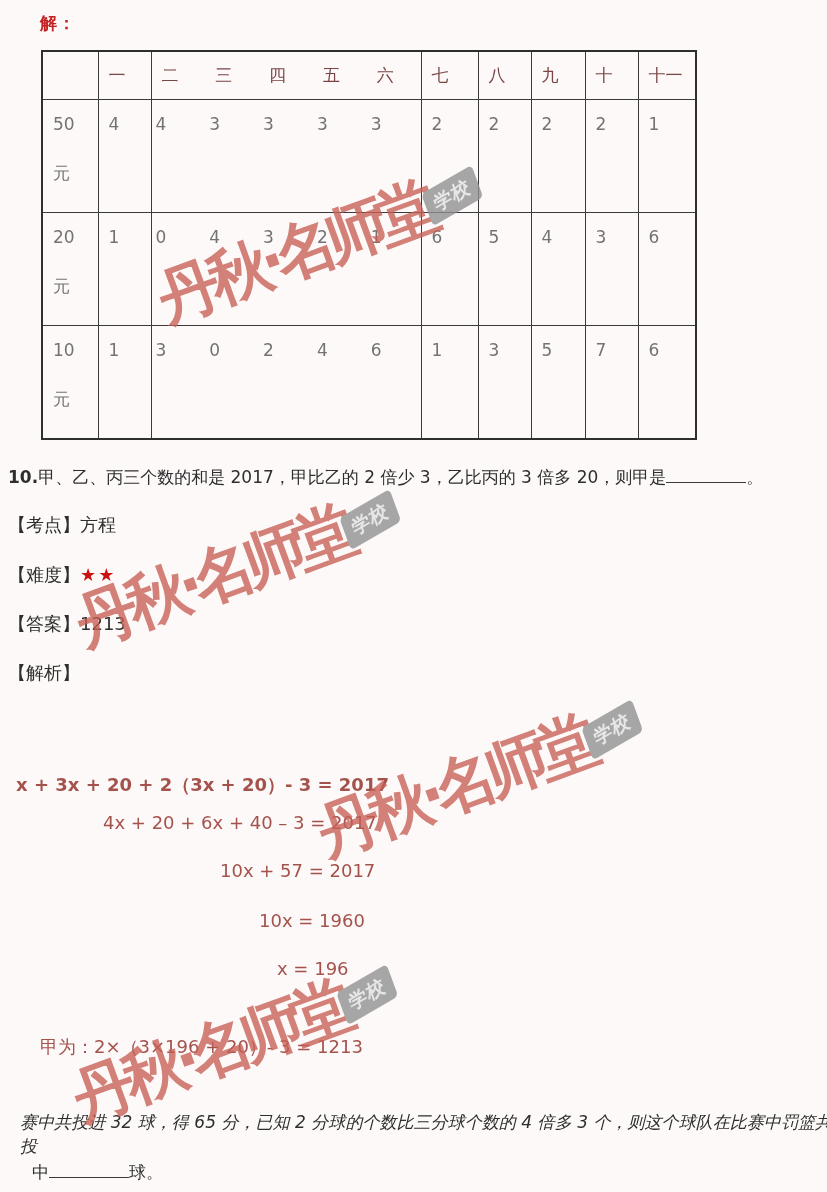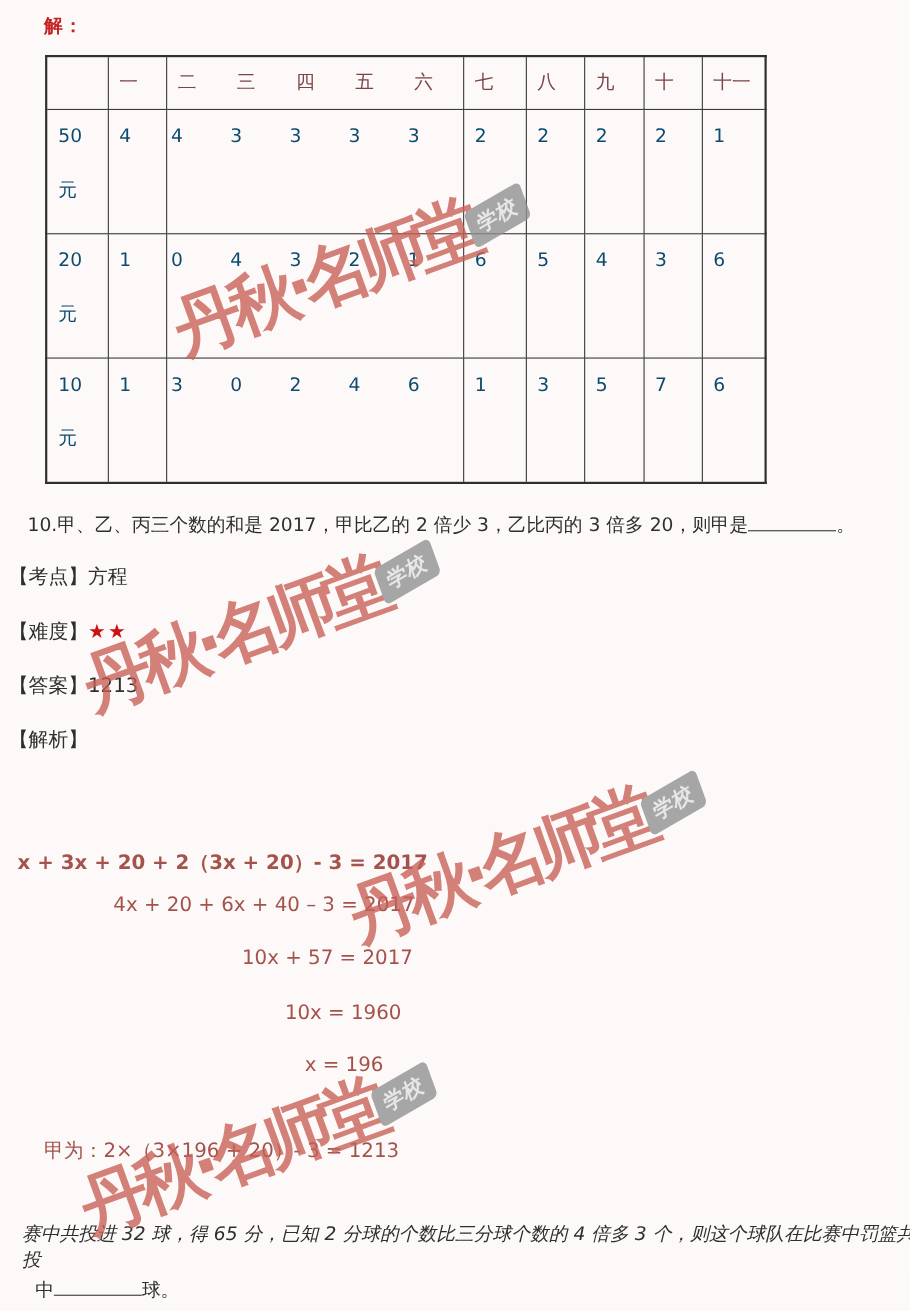--- a/index.html
+++ b/index.html
@@ -9,33 +9,33 @@
     font-family:"DejaVu Sans","Liberation Sans",sans-serif;
     color:#2e2e2e;
   }
   .abs{position:absolute;}
 
   
   .top-jie{left:40px;top:12px;font-size:17px;font-weight:bold;color:#c42222;letter-spacing:1px;}
 
   
   table.ans{position:absolute;left:41px;top:50px;border-collapse:collapse;table-layout:fixed;width:656px;border:2px solid #2f2f2f;}
-  table.ans td{border:1px solid #3a3a3a;vertical-align:top;font-size:17px;color:#0c4a6e;padding:14px 0 0 10px;line-height:20px;}
+  table.ans td{border:1px solid #3a3a3a;vertical-align:top;font-size:17px;color:#737373;padding:14px 0 0 10px;line-height:20px;}
   table.ans tr.hd td{padding:0 0 0 10px;vertical-align:middle;height:46px;color:#7a4545;}
   table.ans td.mg{padding:14px 0 0 0;}
   table.ans tr.hd td.mg{padding:0;}
   .mg-inner{display:flex;}
   .mg-inner span{display:inline-block;width:54px;padding-left:4px;box-sizing:border-box;}
   .mg-inner.hdr span{padding-left:10px;color:#7a4545;}
   td.lc{padding:10px 0 0 7px;line-height:49px;}
   td.lc div{height:49px;}
 
   
   .q{font-size:17px;line-height:24px;color:#2e2e2e;}
-  .q b{font-weight:normal;margin-left:17px;}
+  .q b{font-weight:bold;}
   .meta{font-size:18px;line-height:24px;color:#2e2e2e;}
   .stars{color:#cc1111;letter-spacing:2px;}
   .blank{display:inline-block;width:80px;height:17px;border-bottom:1.5px solid #3a3a3a;vertical-align:baseline;}
 
   
   .sol{font-size:18px;line-height:26px;color:#a4524c;white-space:nowrap;}
   .sol .jie{font-weight:bold;color:#c42222;}
 
   
   .q11line{width:812px;text-align:justify;text-align-last:justify;}

